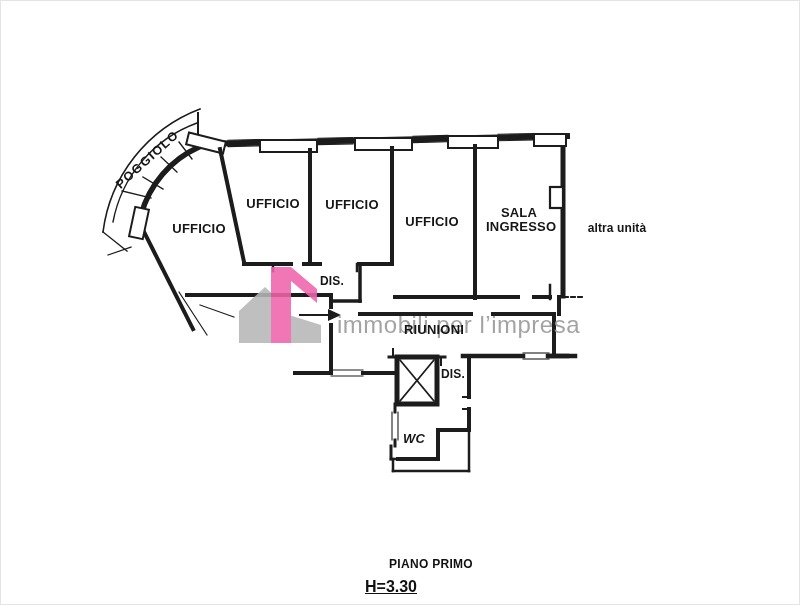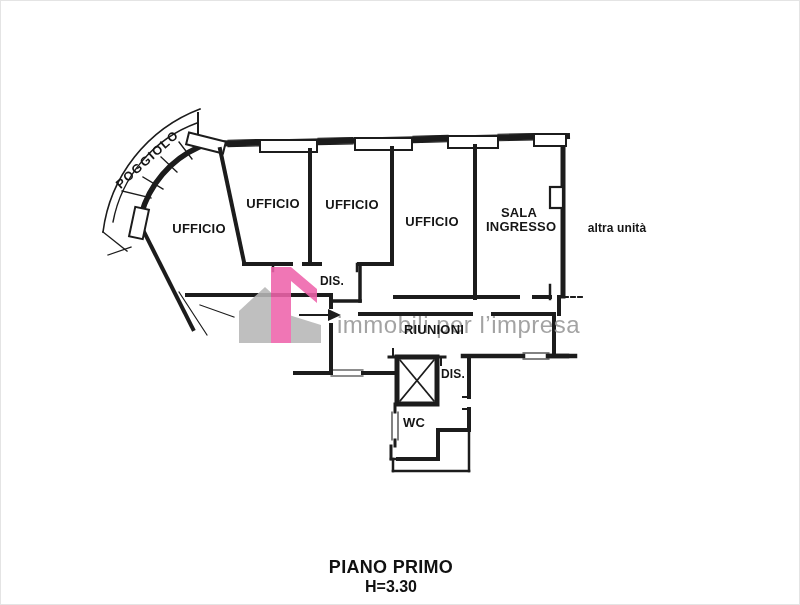--- a/index.html
+++ b/index.html
@@ -28,26 +28,26 @@
   }
   .lab-poggiolo{left:147px;top:159px;transform:translate(-50%,-50%) rotate(-42deg);font-size:12.5px;letter-spacing:1.5px;}
   .lab-ufficio-1{left:198px;top:228px;}
   .lab-ufficio-2{left:272px;top:203px;}
   .lab-ufficio-3{left:351px;top:204px;}
   .lab-ufficio-4{left:431px;top:221px;}
   .lab-sala{left:518px;top:219px;white-space:normal;width:66px;}
   .lab-dis-1{left:331px;top:280px;font-size:12px;}
   .lab-ingresso{left:433px;top:329px;}
   .lab-dis-2{left:452px;top:373px;font-size:12px;}
-  .lab-wc{left:413px;top:422px;}
+  .lab-wc{left:413px;top:438px;font-style:italic;}
   .lab-altra{left:616px;top:227px;font-size:12px;font-weight:700;letter-spacing:.1px;}
   .floor-caption{position:absolute;left:390px;z-index:3;transform:translateX(-50%);
     font-weight:700;color:#111;text-align:center;white-space:nowrap;}
-  .floor-title{top:556px;font-size:18px;letter-spacing:.3px;}
-  .floor-height{top:577px;font-size:16px;}
+  .floor-title{top:556px;font-size:12px;letter-spacing:.3px;margin-left:40px;}
+  .floor-height{top:577px;font-size:16px;text-decoration:underline;}
 </style>
 </head>
 <body>
 
 <div class="stage">
 
   <svg class="plan-svg" width="800" height="605" viewBox="0 0 800 605">
     <g stroke="#1c1c1c" fill="none" stroke-linecap="square">
 
       <g>

